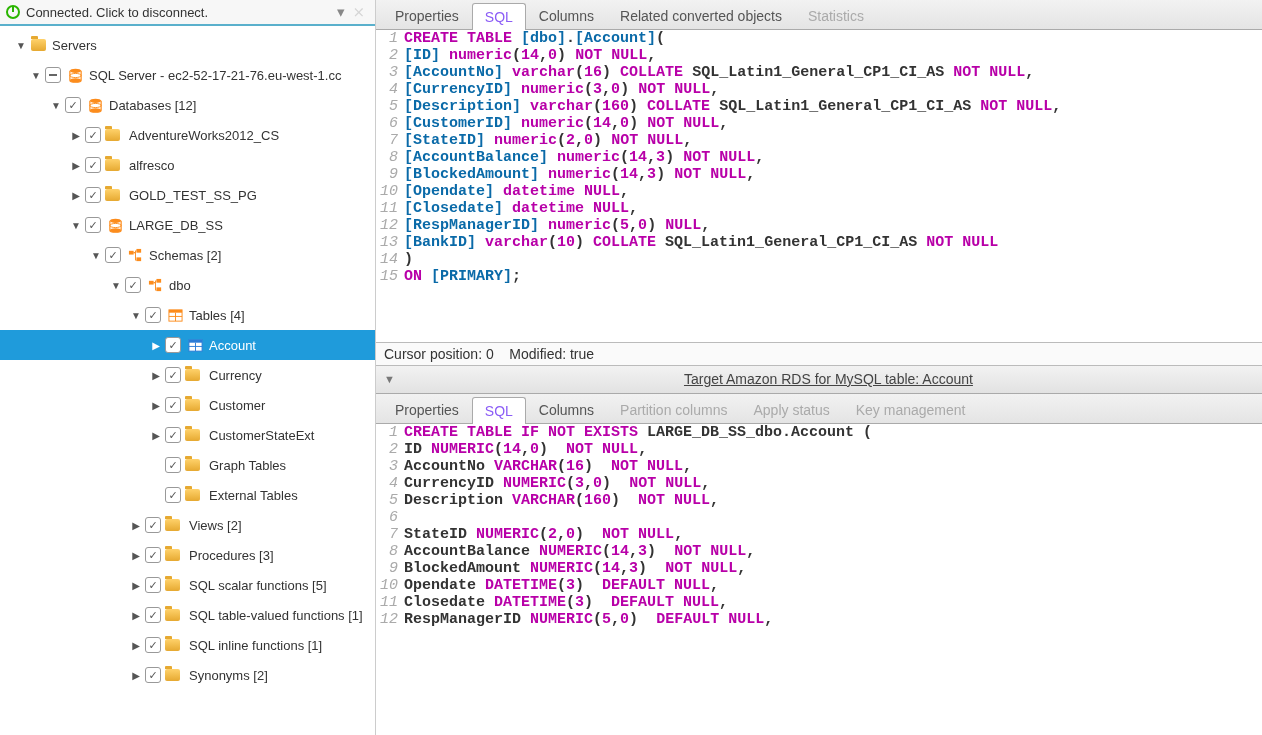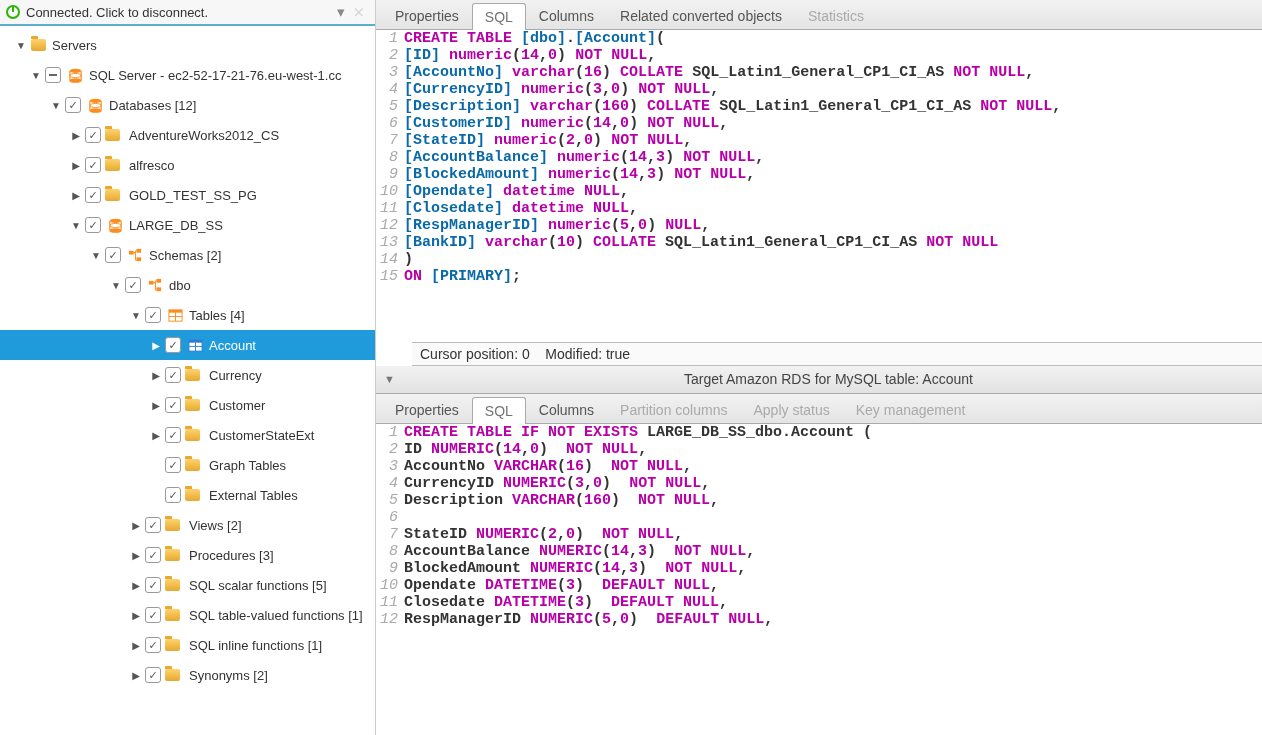--- a/index.html
+++ b/index.html
@@ -17,33 +17,33 @@
 .tree-row.selected .toggle { color:#fff;}
 .tree-row .cb { width: 16px; height: 16px; border: 1px solid #999; border-radius: 3px; margin-right: 6px; background: #fff; display:inline-flex; align-items:center; justify-content:center; font-size:11px; color:#444;}
 .tree-row .ic { width: 16px; height: 16px; margin-right: 6px; display:inline-flex; align-items:center; justify-content:center; }
 .ic-folder { background: linear-gradient(#ffd26b,#e6a931); border-radius: 2px; width:15px;height:12px; position:relative;}
 .ic-folder::before{content:"";position:absolute;top:-3px;left:0;width:7px;height:3px;background:#e6a931;border-radius:1px 1px 0 0;}
 .tree-row .lbl { }
 .indent { display:inline-block; }
 .right-panel { flex: 1; display: flex; flex-direction: column; background:#fff;justify-content:flex-end;}
 .tabs { display: flex; background: linear-gradient(#f2f2f2,#e4e4e4); border-bottom: 1px solid #aaa; padding-left: 6px; height: 30px; align-items:flex-end;}
 .tab { padding: 5px 12px; font-size: 14px; color: #555; border: 1px solid transparent; border-bottom:none; cursor:pointer;}
-.tab.active { background: #fff; border-color: #aaa; border-radius: 3px 3px 0 0; position:relative; top:1px; color:#737373;}
+.tab.active { background: #fff; border-color: #aaa; border-radius: 3px 3px 0 0; position:relative; top:1px; color:#8b5cf6;}
 .tab.disabled { color: #aaa; }
 .code-area { flex:1; overflow: auto; font-family: "Courier New", monospace; font-size: 15px; font-weight: bold; }
 .code-line { display:flex; }
 .code-line .ln { width: 28px; text-align: right; color: #aaa; padding-right: 6px; font-weight:normal; font-style:italic;}
 .code-line .code { white-space: pre; }
 .kw { color: #b800a8; }  
 .id { color: #0a6aa8; } 
 .plain { color: #333; }
-.status-bar { padding: 3px 8px; font-size: 14px; border-top: 1px solid #bbb; border-bottom:1px solid #bbb; background:#fafafa;margin-left:36px;}
+.status-bar { padding: 3px 8px; font-size: 14px; border-top: 1px solid #bbb; border-bottom:1px solid #bbb; background:#fafafa;}
 .target-bar { display:flex; align-items:center; background: linear-gradient(#f2f2f2,#e2e2e2); border-bottom:1px solid #aaa; height:28px; padding:0 8px;}
 .target-bar .arrow{ color:#777; font-size:11px; margin-right:8px;}
-.target-bar .ttxt { flex:1; text-align:center; font-size:14px; color:#444;}
+.target-bar .ttxt { flex:1; text-align:center; font-size:14px; color:#444;text-decoration:underline;}
 svg.db-ic{ width:15px;height:15px;}
 .cb.minus::after{content:"";width:8px;height:2px;background:#666;}
 .cb.check::after{content:"✓"; font-size:11px; color:#555;}
 </style>
 </head>
 <body>
 
 <div class="left-panel">
   <div class="conn-bar">
     <span class="power"></span>

